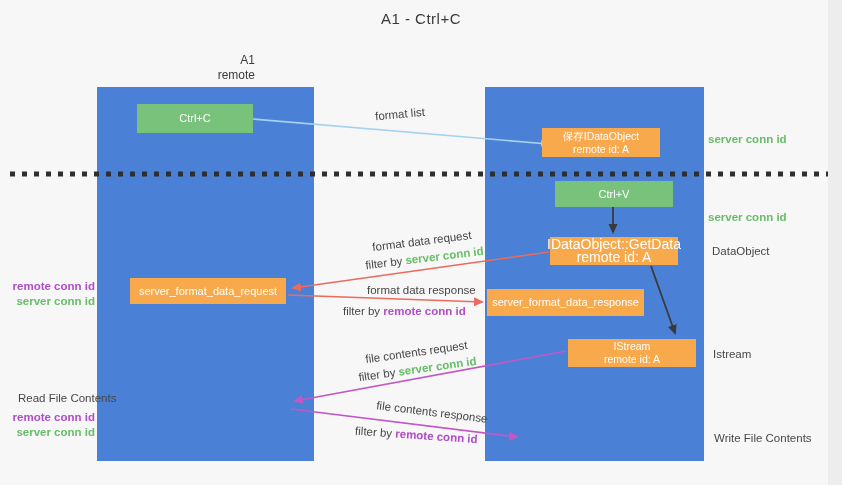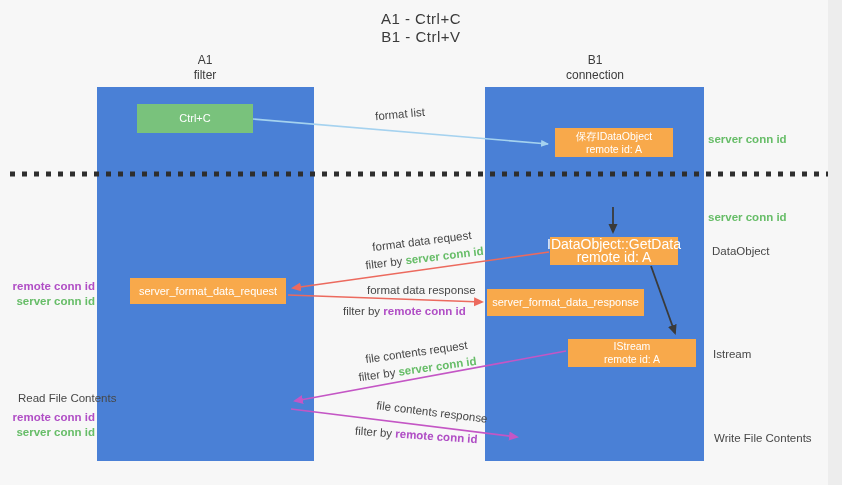--- a/index.html
+++ b/index.html
@@ -12,21 +12,21 @@
     width:828px;height:485px;
     background:var(--bg,#f7f7f7);
     overflow:hidden;
     color:#3d3d3d;
   }
   .title{
     position:absolute;left:0;width:842px;text-align:center;
     font-size:15px;color:#3a3a3a;letter-spacing:.5px;
   }
   .col-header{
-    position:absolute;text-align:center;font-size:12px;line-height:15px;color:#3c3c3c;
+    position:absolute;text-align:right;font-size:12px;line-height:15px;color:#3c3c3c;
   }
   .lifeline{
     position:absolute;top:87px;height:374px;
     background:var(--col-blue,#4a80d6);
   }
   .node{
     position:absolute;display:flex;flex-direction:column;
     align-items:center;justify-content:center;
     color:#fff;font-size:11px;line-height:13px;text-align:center;
     white-space:nowrap;
@@ -50,29 +50,24 @@
   .mk-magenta{fill:var(--magenta-arrow,#c456c5);}
   .dotline{stroke:#2e2e2e;}
   .z6{z-index:6;}
 </style>
 </head>
 <body>
 
 <div id="canvas">
 
   <div class="title" style="top:10px">A1 - Ctrl+C</div>
-  <div class="title" style="top:28px">B1 - Ctrl+V</div>
 
   <div class="col-header" style="left:155px;top:53px;width:100px">
     <div>A1</div>
-    <div>filter</div>
-  </div>
-  <div class="col-header" style="left:545px;top:53px;width:100px">
-    <div>B1</div>
-    <div>connection</div>
+    <div>remote</div>
   </div>
 
   <div class="lifeline" style="left:97px;width:217px"></div>
   <div class="lifeline" style="left:485px;width:219px"></div>
 
   <svg class="overlay" width="842" height="485" viewBox="0 0 842 485">
     <defs>
       <marker id="ah-blue" markerWidth="9" markerHeight="8" refX="7" refY="3.5" orient="auto" markerUnits="userSpaceOnUse">
         <path class="mk-blue" d="M0,0 L8,3.5 L0,7 Z"></path>
       </marker>
@@ -101,23 +96,26 @@
     <line class="arrow-magenta" x1="291" y1="409" x2="517" y2="437" stroke-width="1.6" marker-end="url(#ah-magenta)"></line>
   </svg>
 
   <div class="node green z6" style="left:137px;top:104px;width:116px;height:29px">
     <div>Ctrl+C</div>
   </div>
   <div class="node orange z6" style="left:130px;top:278px;width:156px;height:26px">
     <div>server_format_data_request</div>
   </div>
 
-  <div class="node orange z6" style="left:555px;top:128px;width:118px;height:29px;font-size:10.5px">
+  <div class="node orange z6" style="left:542px;top:128px;width:118px;height:29px;font-size:10.5px">
     <div>保存IDataObject</div>
     <div>remote id: A</div>
+  </div>
+  <div class="node green z6" style="left:555px;top:181px;width:118px;height:26px">
+    <div>Ctrl+V</div>
   </div>
   <div class="node orange z6" style="left:550px;top:237px;width:128px;height:28px;font-size:14px">
     <div>IDataObject::GetData</div>
     <div>remote id: A</div>
   </div>
   <div class="node orange z6" style="left:487px;top:289px;width:157px;height:27px">
     <div>server_format_data_response</div>
   </div>
   <div class="node orange z6" style="left:568px;top:339px;width:128px;height:28px;font-size:10.5px">
     <div>IStream</div>

